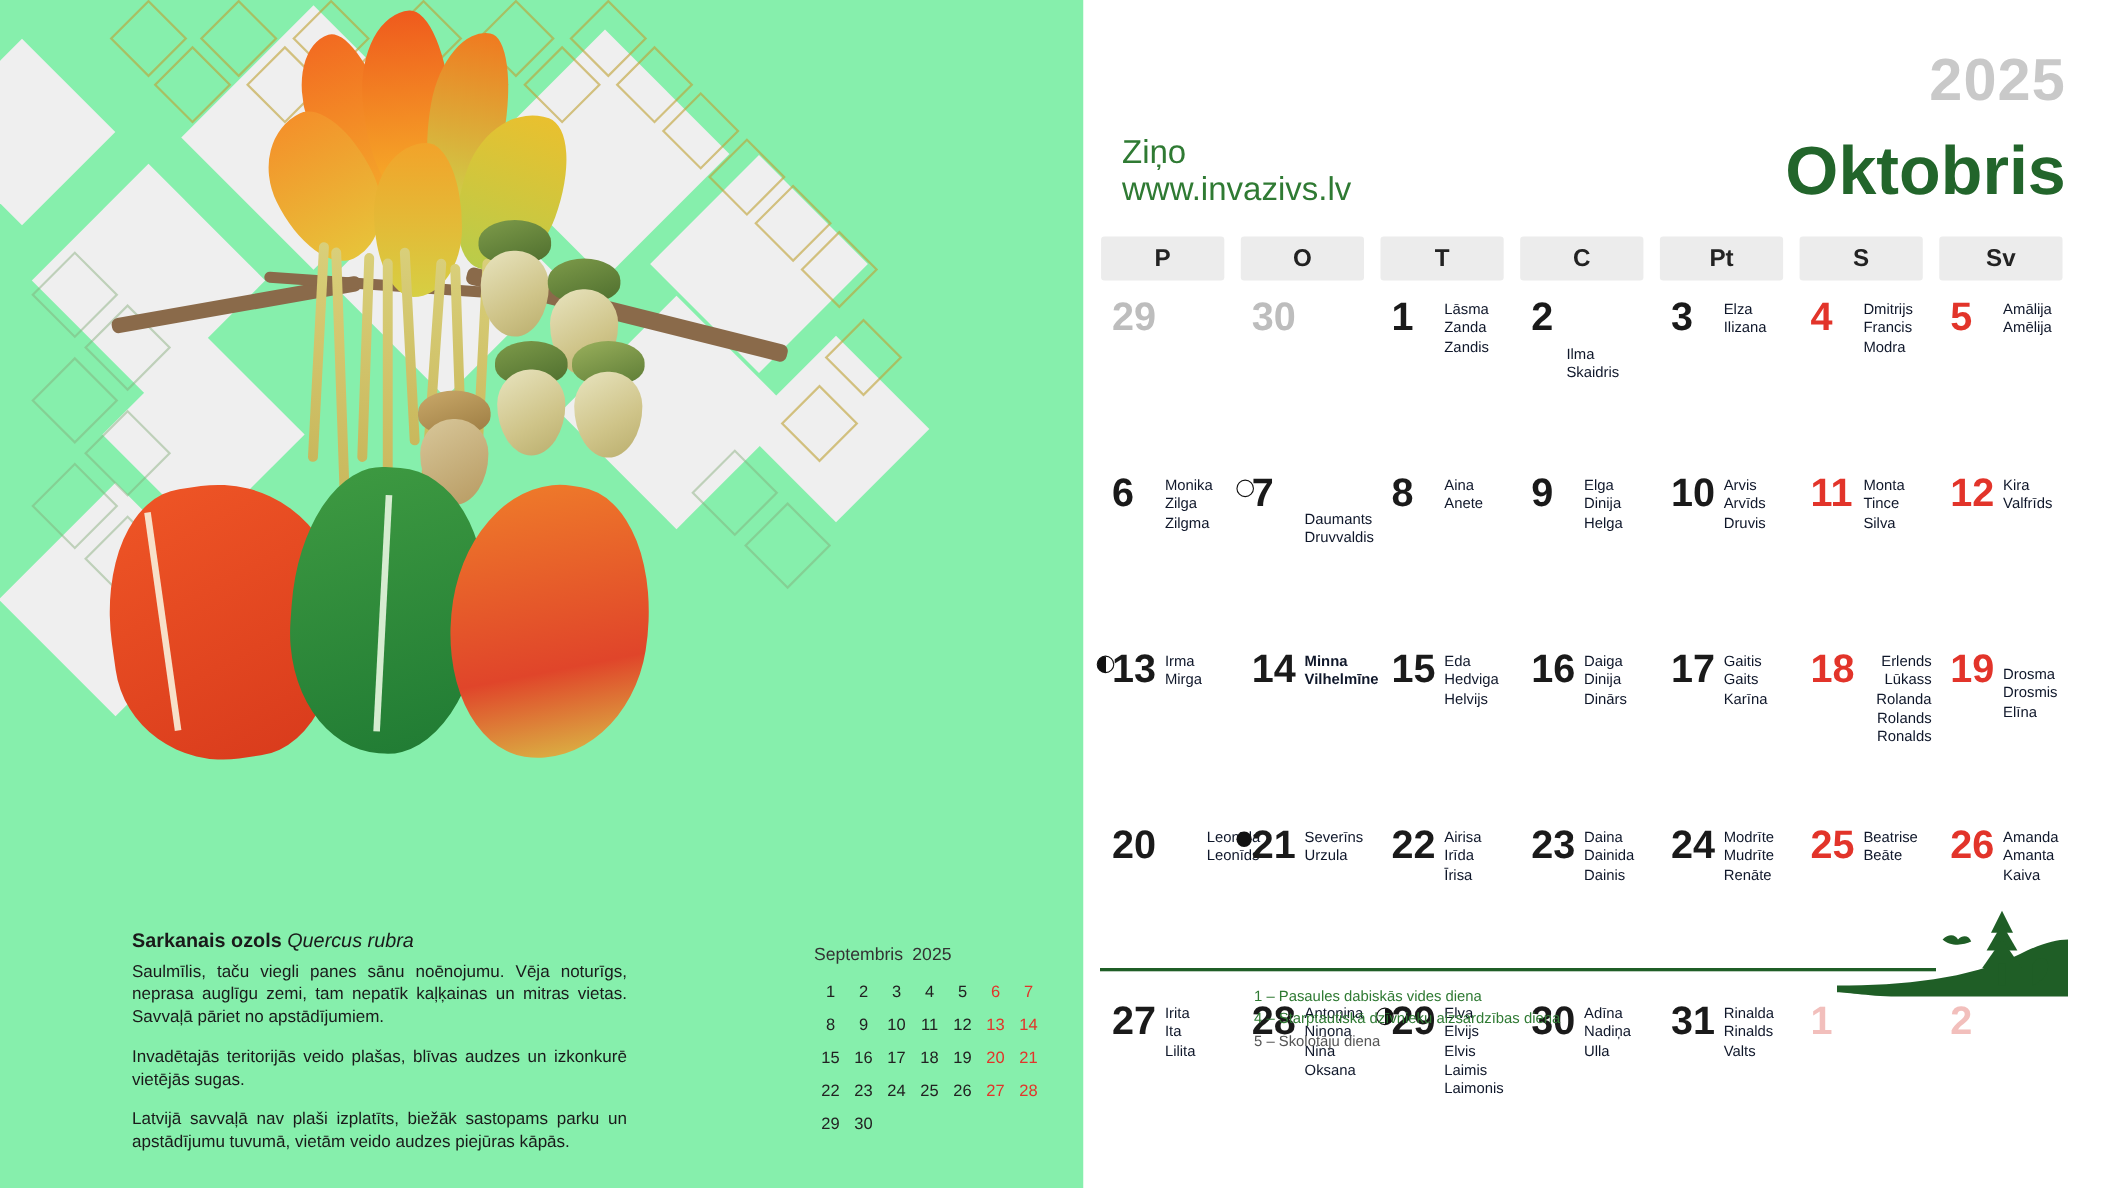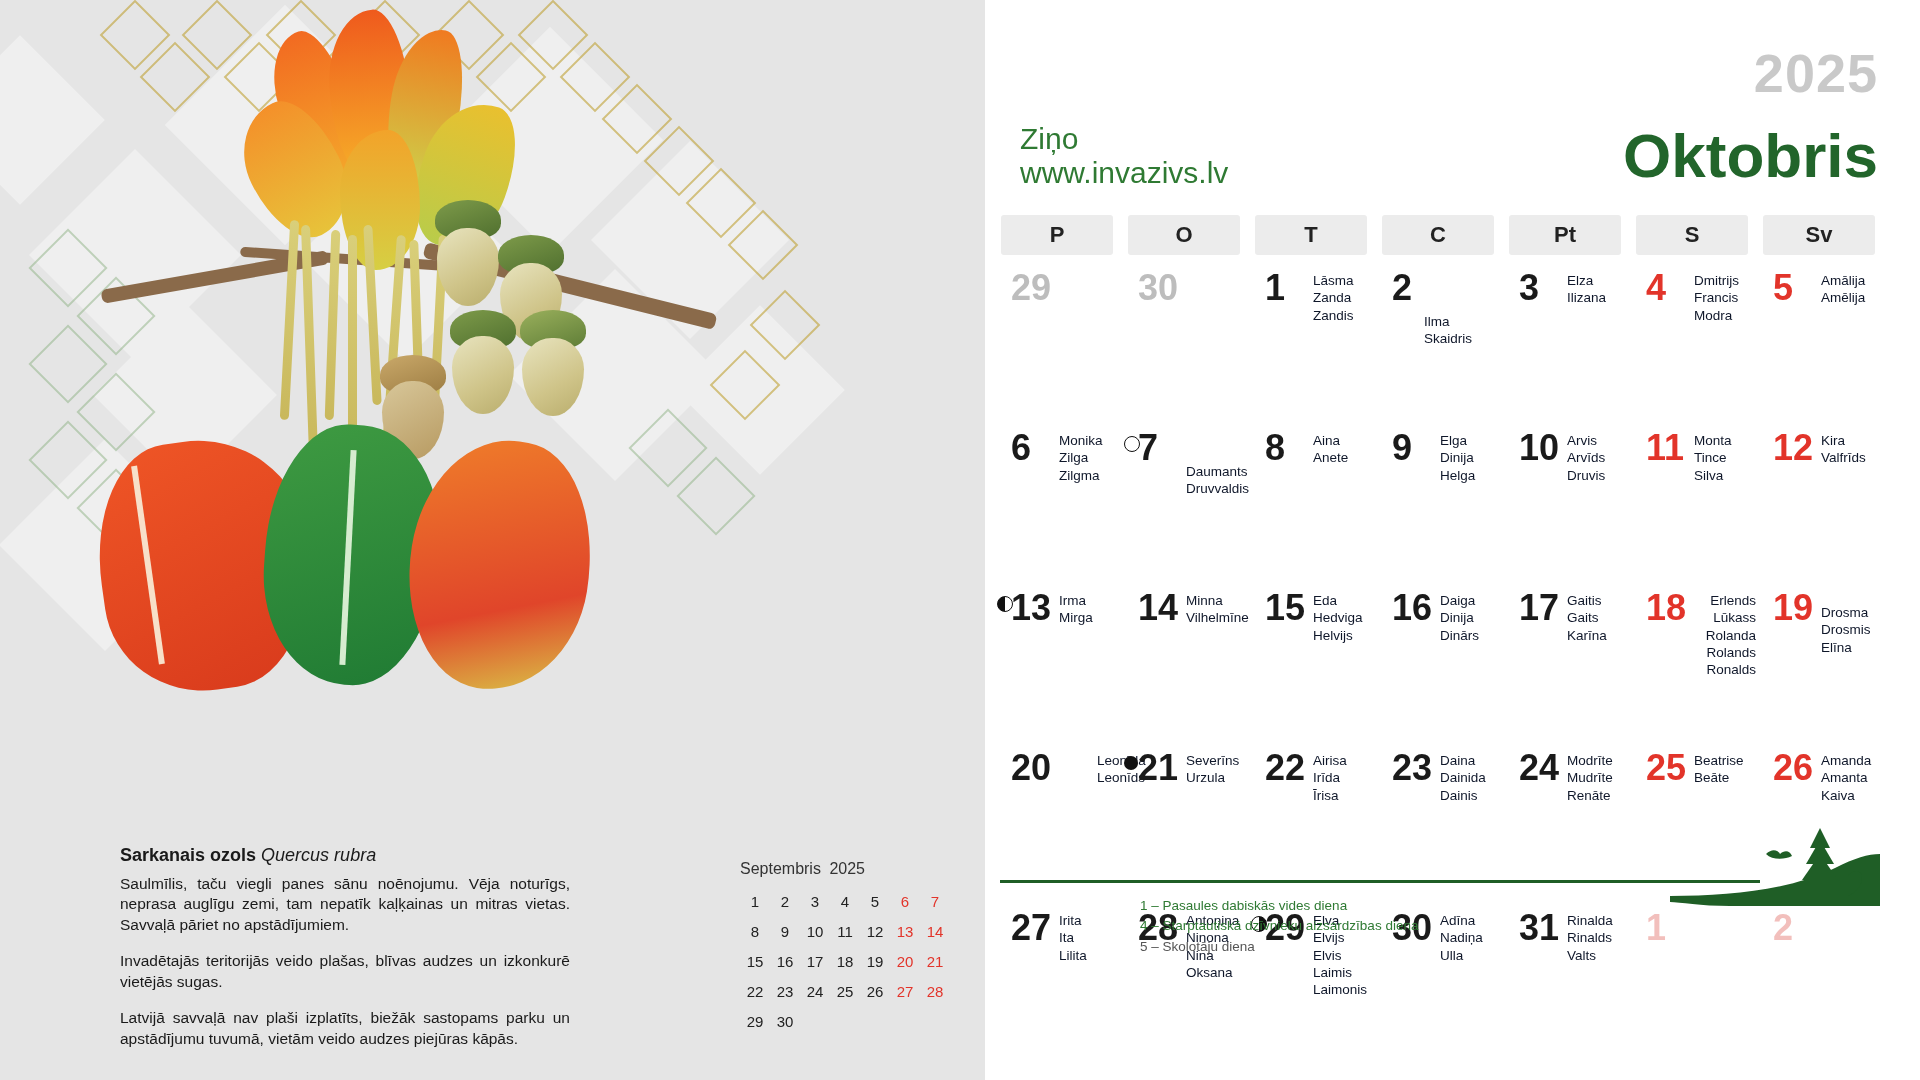--- a/index.html
+++ b/index.html
@@ -3,21 +3,21 @@
 <meta charset="utf-8">
 <style>
   html,body{margin:0;padding:0;}
   body{
     width:1920px;height:1080px;overflow:hidden;position:relative;
     background:#ffffff;
     font-family:"Liberation Sans", sans-serif;
     color:#1a1a1a;
   }
   
-  .left-panel{position:absolute;left:0;top:0;width:985px;height:1080px;overflow:hidden;background:#e5e5e5;}
+  .left-panel{position:absolute;left:0;top:0;width:985px;height:1080px;overflow:hidden;background:#86efac;}
   .bg-art{position:absolute;left:0;top:0;width:985px;height:840px;overflow:hidden;}
 
   
   .zig{position:absolute;width:46px;height:46px;border:2px solid rgba(190,160,50,.6);transform:rotate(45deg);}
   .zigg{position:absolute;width:52px;height:52px;border:2px solid rgba(130,170,120,.45);transform:rotate(45deg);}
   .ghex{position:absolute;width:120px;height:120px;background:#efefef;transform:rotate(45deg);}
 
   
   .plant{position:absolute;left:90px;top:10px;width:760px;height:680px;}
   .branch{position:absolute;background:#8a6a4a;border-radius:6px;}
@@ -413,21 +413,21 @@
       <div class="cell" style="left: 0px; top: 320px; height: 160px;">
         <div class="moon last" style="left: -4px; top: 6px;"></div>
         <div class="dnum " style="left: 10px; top: 0px;">13</div>
         <div class="names" style="left: 58px; top: 2px; width: 62px;">
           <div>Irma</div>
           <div>Mirga</div>
         </div>
       </div>
       <div class="cell" style="left: 127px; top: 320px; height: 160px;">
         <div class="dnum " style="left: 10px; top: 0px;">14</div>
-        <div class="names" style="left: 58px; top: 2px; width: 62px;">
+        <div class="names" style="left: 58px; top: 2px; width: 62px; font-weight: bold;">
           <div>Minna</div>
           <div>Vilhelmīne</div>
         </div>
       </div>
       <div class="cell" style="left: 254px; top: 320px; height: 160px;">
         <div class="dnum " style="left: 10px; top: 0px;">15</div>
         <div class="names" style="left: 58px; top: 2px; width: 62px;">
           <div>Eda</div>
           <div>Hedviga</div>
           <div>Helvijs</div>

